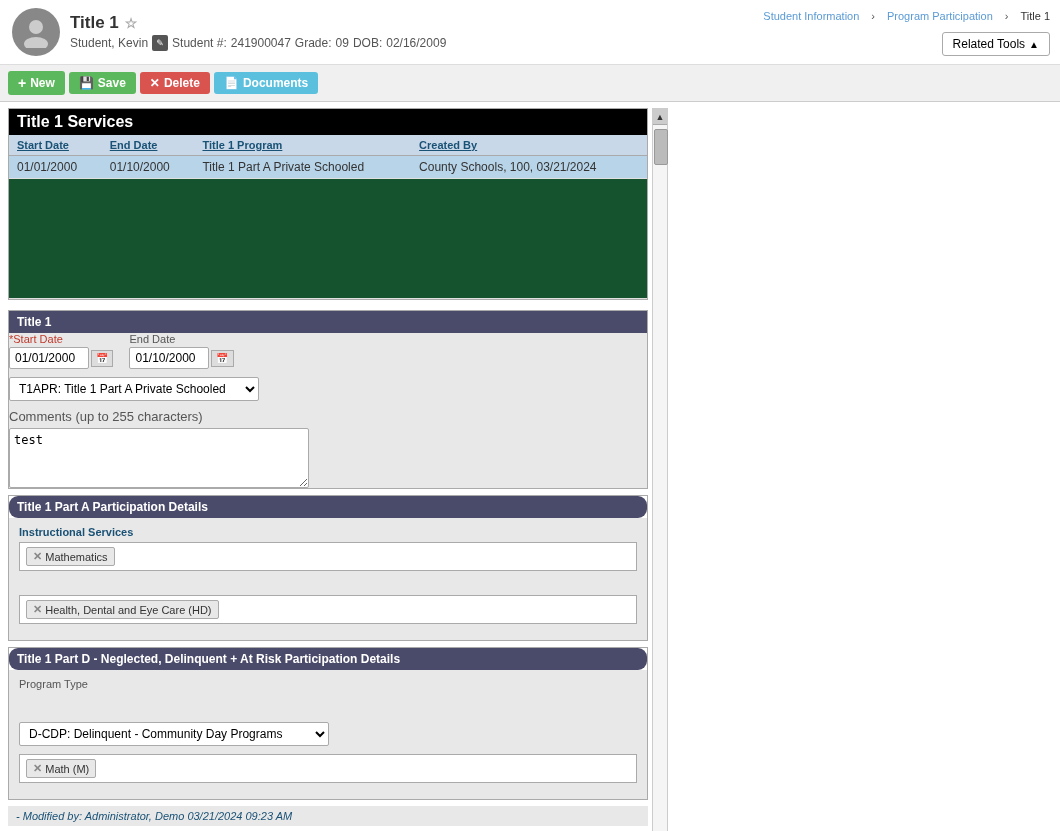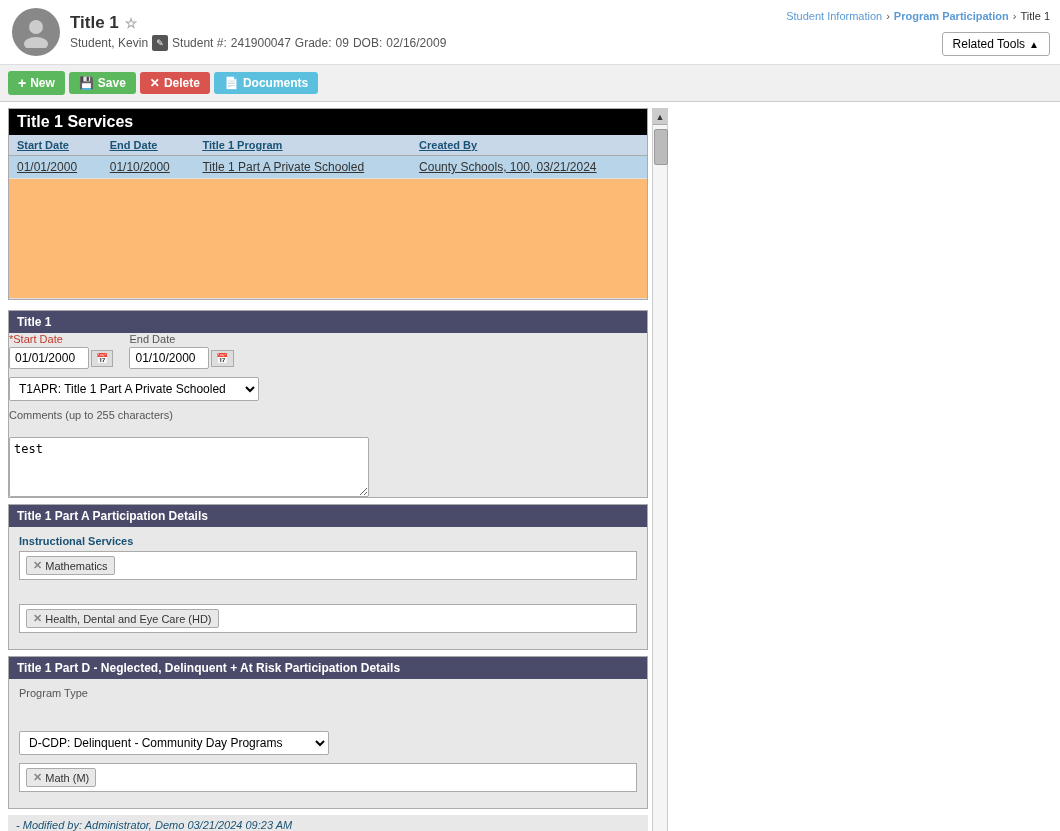--- a/index.html
+++ b/index.html
@@ -7,38 +7,38 @@
 
     
     .header { display: flex; align-items: center; padding: 8px 12px; border-bottom: 1px solid #ddd; position: relative; }
     .avatar { width: 48px; height: 48px; background: #888; border-radius: 50%; display: flex; align-items: center; justify-content: center; margin-right: 10px; flex-shrink: 0; }
     .avatar svg { fill: #ccc; }
     .header-info { flex: 1; }
     .header-title { font-size: 17px; font-weight: bold; color: #333; display: flex; align-items: center; gap: 6px; }
     .header-title .star { color: #aaa; font-size: 14px; }
     .header-sub { font-size: 12px; color: #555; margin-top: 2px; display: flex; align-items: center; gap: 4px; }
     .header-sub .edit-icon { display: inline-block; width: 16px; height: 16px; background: #555; border-radius: 2px; color: #fff; font-size: 9px; text-align: center; line-height: 16px; }
-    .breadcrumb { position: absolute; top: 10px; right: 10px; font-size: 11px; color: #5b9bd5; display: flex; align-items: flex-start; gap: 4px; }
+    .breadcrumb { position: absolute; top: 10px; right: 10px; font-size: 11px; color: #5b9bd5; display: flex; align-items: flex-start; gap: 12px; }
     .breadcrumb span { color: #333; }
     .breadcrumb .sep { color: #555; }
     .related-tools-btn { position: absolute; bottom: 8px; right: 10px; background: #fff; border: 1px solid #aaa; padding: 4px 10px; border-radius: 3px; cursor: pointer; font-size: 12px; display: flex; align-items: center; gap: 4px; }
     .related-tools-btn .arrow { font-size: 10px; }
 
     
     .toolbar { display: flex; align-items: center; gap: 4px; padding: 6px 8px; background: #f0f0f0; border-bottom: 1px solid #ccc; }
     .toolbar-btn { display: flex; align-items: center; gap: 4px; padding: 4px 10px; border: none; border-radius: 3px; cursor: pointer; font-size: 12px; font-weight: bold; }
     .btn-new { background: #5cb85c; color: #fff; }
     .btn-save { background: #5cb85c; color: #fff; }
     .btn-delete { background: #d9534f; color: #fff; }
     .btn-documents { background: #5bc0de; color: #fff; }
 
     
     .section-box { border: 1px solid #aaa; margin-bottom: 10px; }
     .section-header { background: #000000; color: #fff; padding: 4px 8px; font-weight: bold; font-size: 16px; }
-    .table-container { background: #fdba74; text-decoration: underline; }
+    .table-container { background: #14532d; }
     table { width: 100%; border-collapse: collapse; }
     thead tr { background: #c8d8e8; }
     th { padding: 4px 8px; text-align: left; font-size: 11px; color: #1a5276; border-bottom: 1px solid #aaa; cursor: pointer; }
     th a { color: #1a5276; text-decoration: underline; }
     tbody tr { border-bottom: 1px solid #e0e0e0; }
     tbody tr.selected { background: #b8d4e8; }
     tbody tr td { padding: 4px 8px; font-size: 12px; }
 
     
     .form-section { border: 1px solid #aaa; margin-bottom: 6px; }
@@ -46,25 +46,25 @@
     .form-body { background: #e8e8e8; }
     .form-row { display: flex; gap: 16px; margin-bottom: 8px; }
     .form-group { display: flex; flex-direction: column; gap: 2px; }
     .form-label { font-size: 11px; color: #555; }
     .form-label.required { color: #c0392b; }
     .form-input { border: 1px solid #aaa; padding: 3px 5px; font-size: 12px; background: #fff; border-radius: 2px; }
     .date-input-wrap { display: flex; align-items: center; gap: 2px; }
     .date-input { width: 80px; border: 1px solid #aaa; padding: 3px 5px; font-size: 12px; }
     .cal-btn { border: 1px solid #aaa; background: #ddd; padding: 2px 4px; cursor: pointer; font-size: 10px; }
     .select-input { border: 1px solid #aaa; padding: 3px 5px; font-size: 12px; background: #fff; border-radius: 2px; width: 250px; }
-    .textarea-input { border: 1px solid #aaa; padding: 4px; font-size: 12px; background: #fff; width: 360px; height: 60px; resize: both; border-radius: 2px; }
-    .comments-label { font-size: 11px; color: #555; margin-bottom: 14px; }
-
-    
-    .sub-section-header { background: #4a4a6a; color: #fff; padding: 4px 8px; font-weight: bold; font-size: 12px; margin-top: 0; }
+    .textarea-input { border: 1px solid #aaa; padding: 4px; font-size: 12px; background: #fff; width: 300px; height: 60px; resize: both; border-radius: 2px; }
+    .comments-label { font-size: 13px; color: #555; margin-bottom: 2px; }
+
+    
+    .sub-section-header { background: #4a4a6a; color: #fff; padding: 4px 8px; font-weight: bold; font-size: 12px; margin-top: 0; border-radius: 9px; }
     .sub-section-body { background: #e8e8e8; padding: 8px 10px; }
     .sub-label { font-size: 11px; color: #1a5276; font-weight: bold; margin-bottom: 4px; }
     .tag-box { background: #fff; border: 1px solid #aaa; padding: 4px 6px; min-height: 28px; display: flex; flex-wrap: wrap; gap: 4px; margin-bottom: 8px; }
     .tag { display: inline-flex; align-items: center; gap: 3px; background: #e8e8e8; border: 1px solid #aaa; border-radius: 2px; padding: 2px 6px; font-size: 11px; }
     .tag .remove { color: #888; cursor: pointer; font-size: 11px; font-weight: bold; }
 
     
     .modified-line { font-size: 11px; color: #1a5276; font-style: italic; padding: 4px 8px; background: #e8e8e8; }
   </style>
 </head>
@@ -89,21 +89,21 @@
       <span>241900047</span>
       <span>Grade:</span>
       <span>09</span>
       <span>DOB:</span>
       <span>02/16/2009</span>
     </div>
   </div>
   <div class="breadcrumb">
     <a href="#" style="color:#5b9bd5; text-decoration:none;">Student Information</a>
     <span class="sep">›</span>
-    <a href="#" style="color:#5b9bd5; text-decoration:none;font-weight:bold;">Program Participation</a>
+    <a href="#" style="color:#5b9bd5; text-decoration:none;">Program Participation</a>
     <span class="sep">›</span>
     <span style="color:#333;">Title 1</span>
   </div>
   <button class="related-tools-btn">
     <span>Related Tools</span>
     <span class="arrow">▲</span>
   </button>
 </div>
 
 <div class="toolbar">

